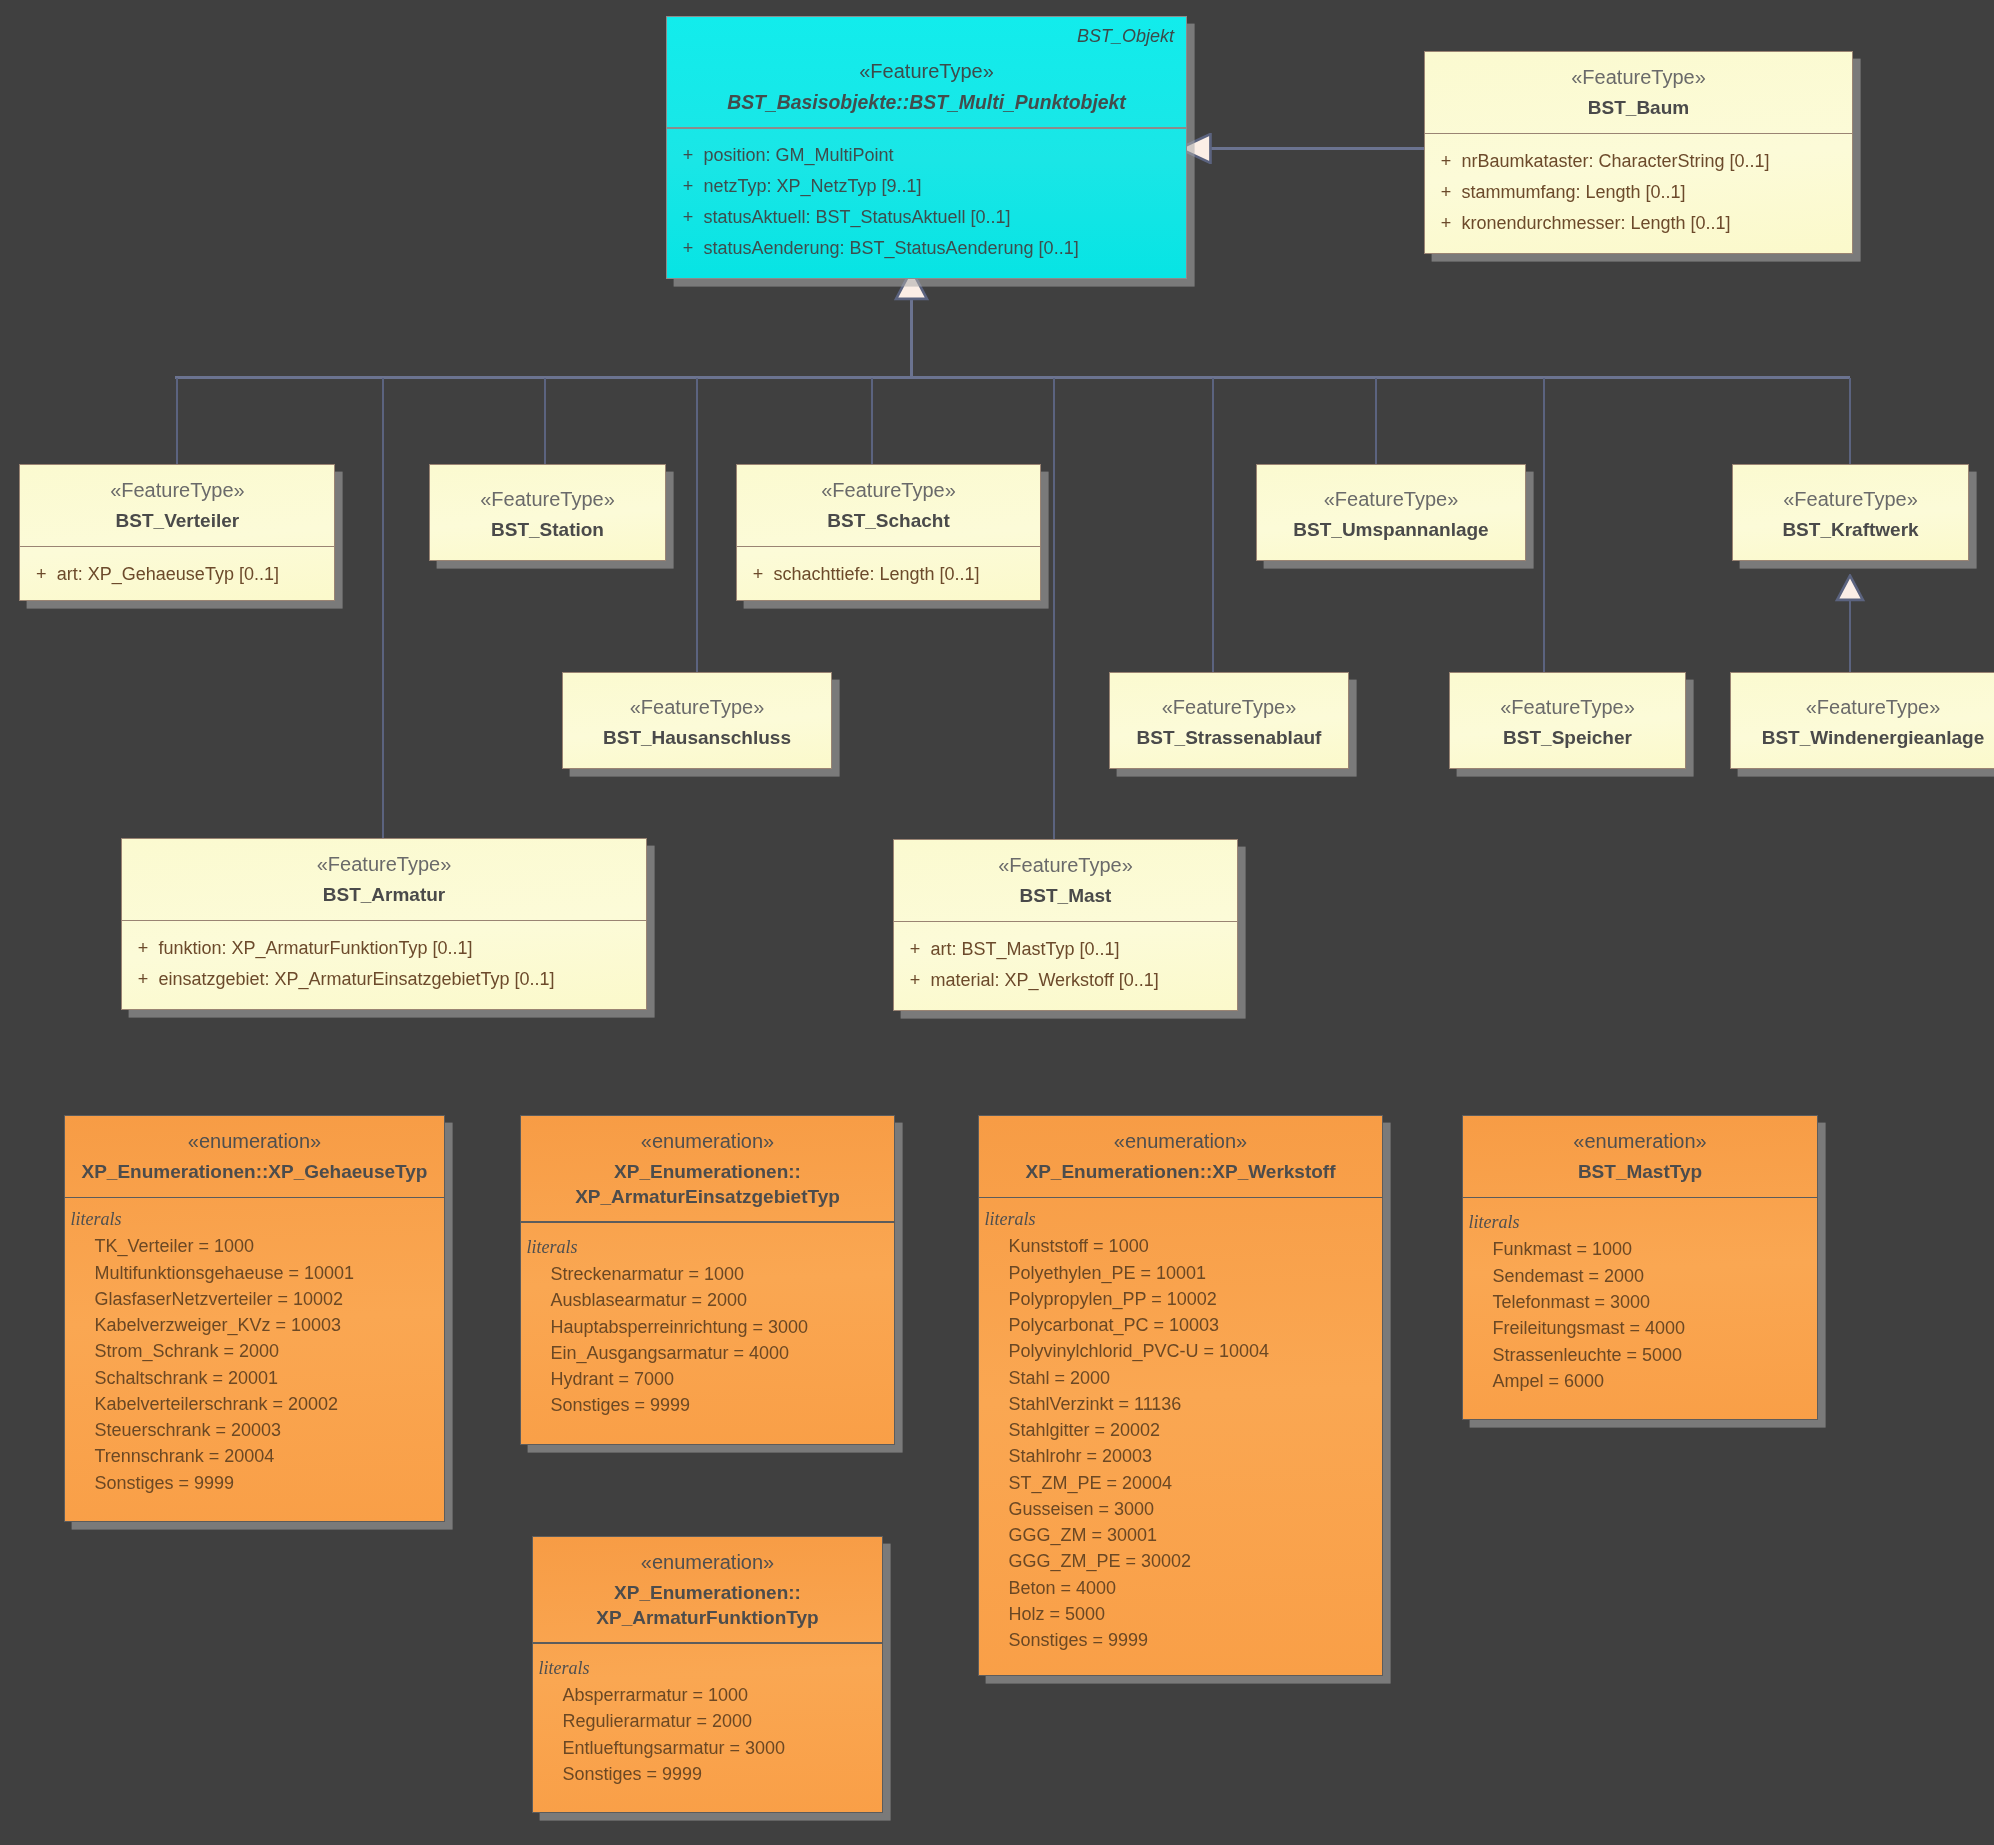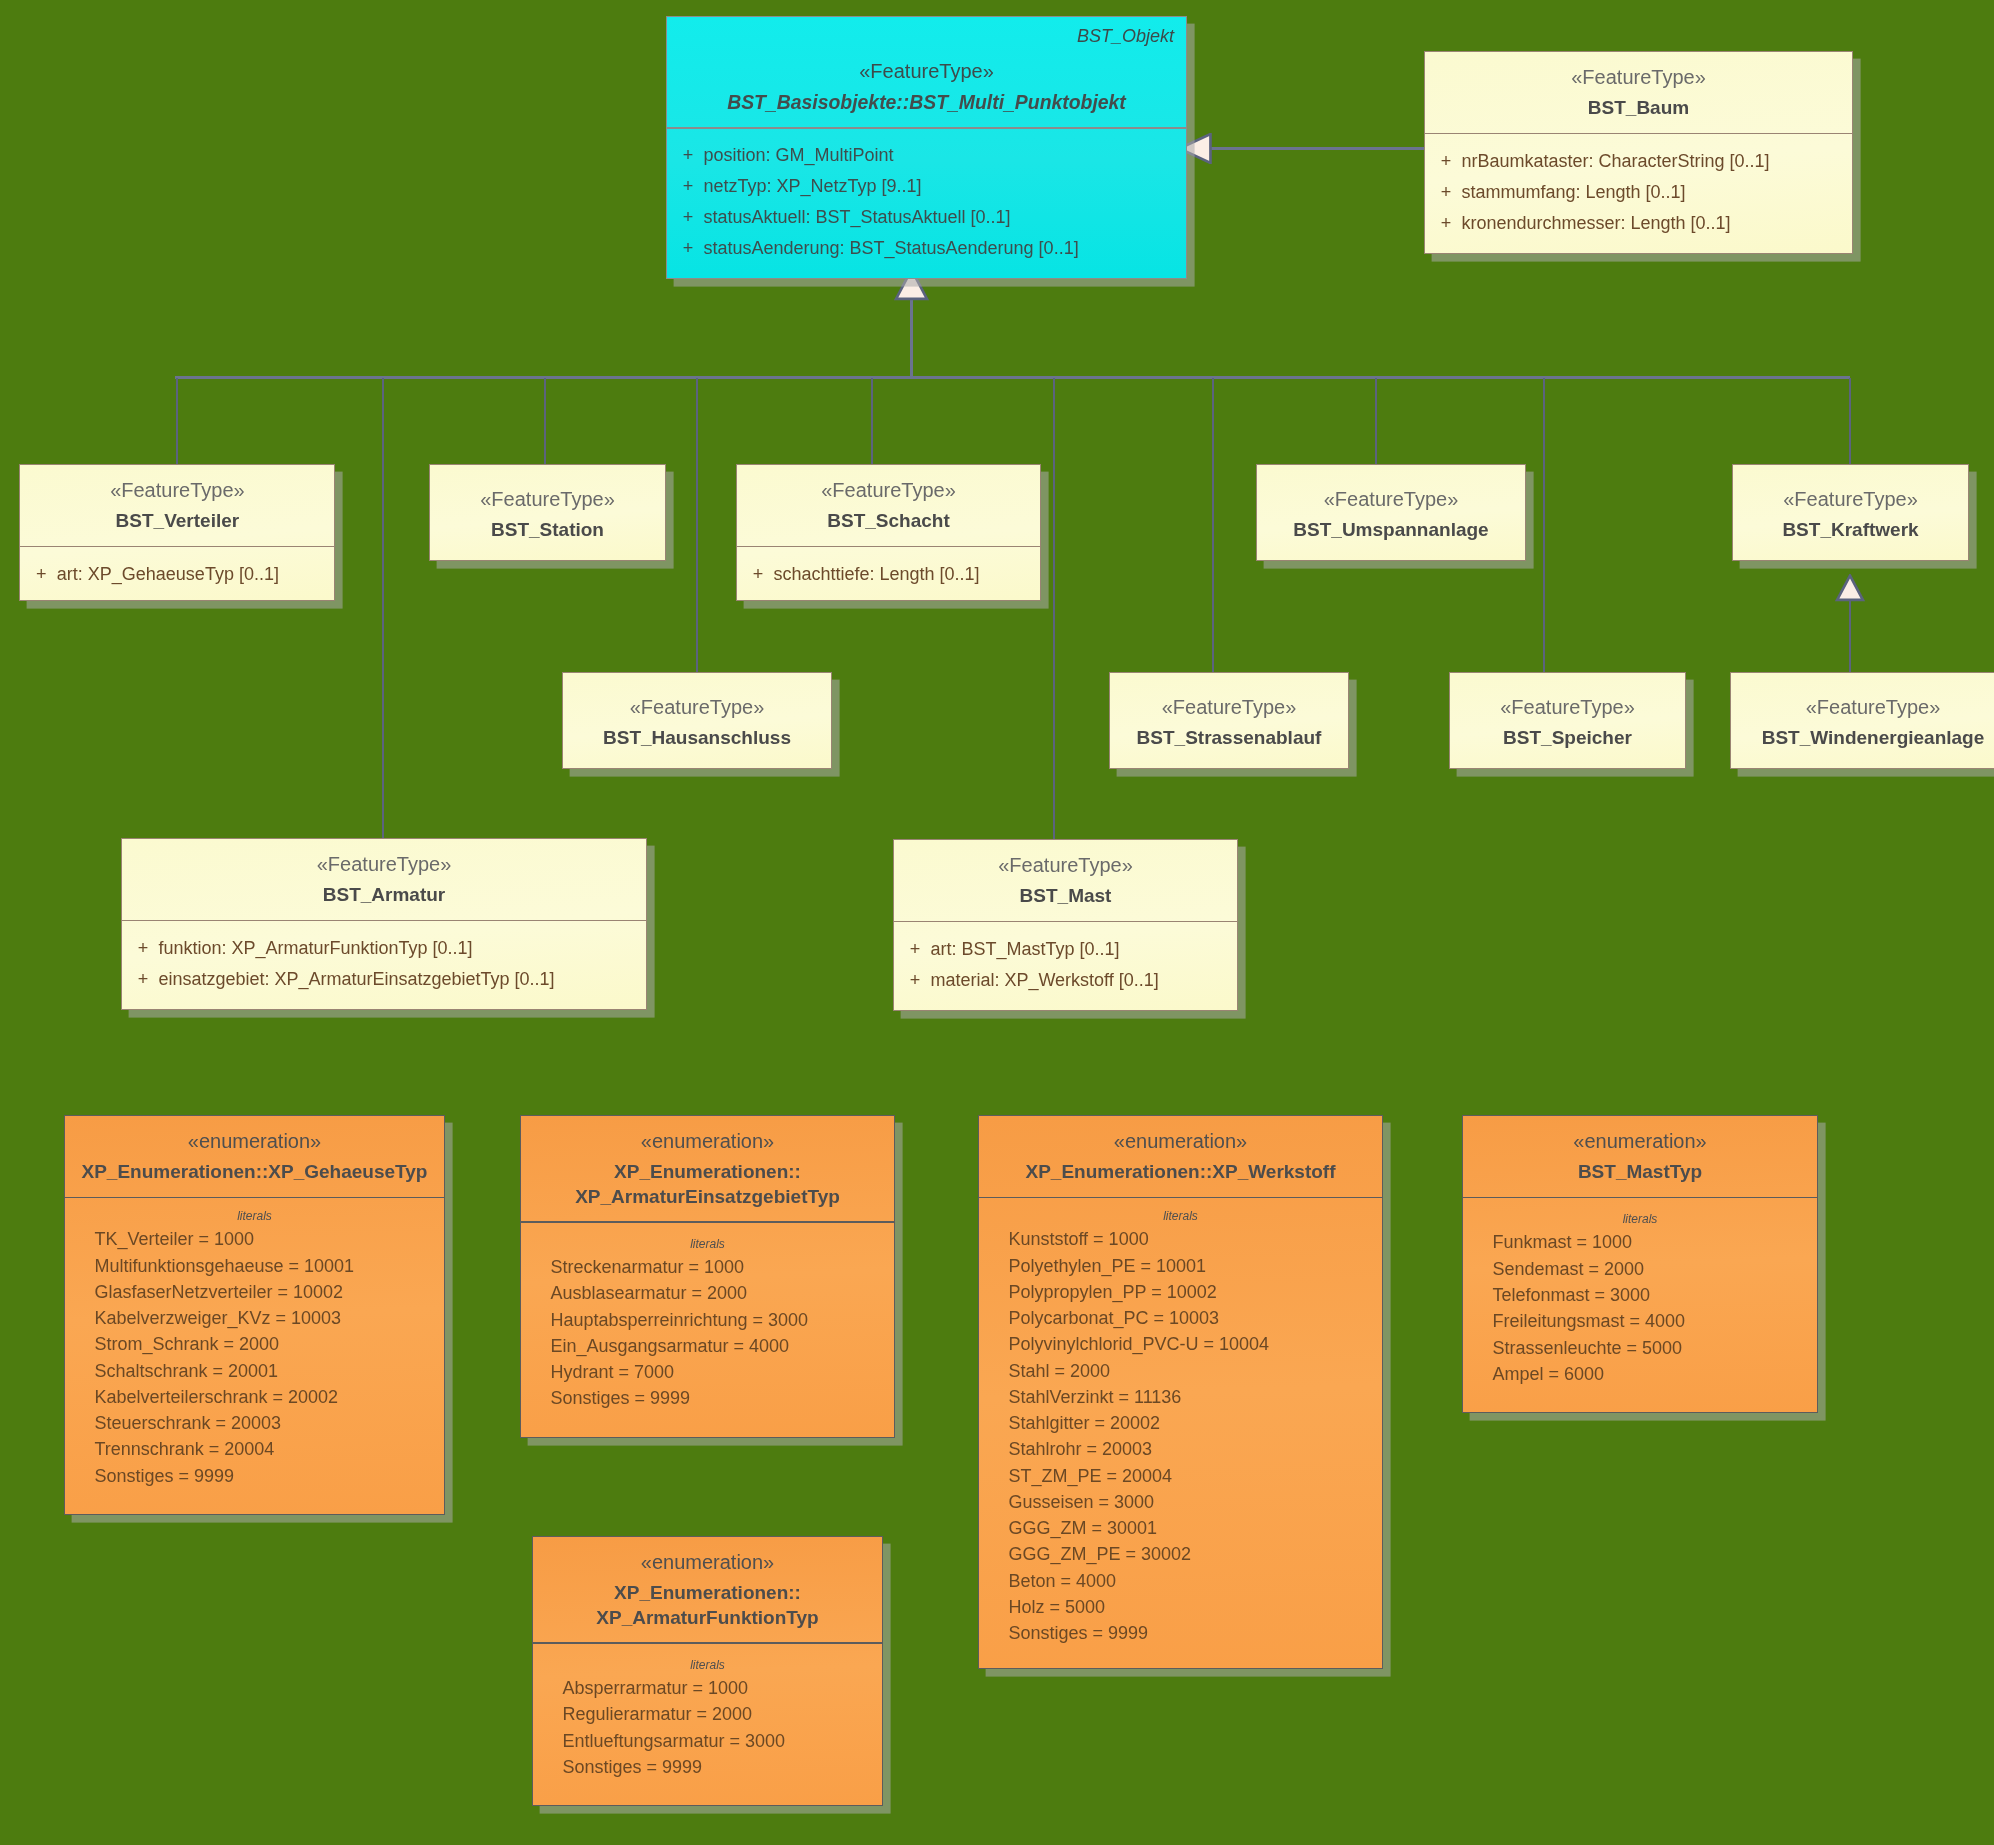--- a/index.html
+++ b/index.html
@@ -7,21 +7,21 @@
     padding: 0;
     background: #ffffff;
   }
   body {
     font-family: "Liberation Sans", sans-serif;
   }
   #canvas {
     position: relative;
     width: 1995px;
     height: 1846px;
-    background: #4d7c0f;
+    background: #404040;
     overflow: hidden;
   }
 
   
   .uml-box {
     position: absolute;
     box-sizing: border-box;
     border: 1.6px solid #9d8878;
     box-shadow: 7.6px 7.6px 0 0 rgba(170,170,170,0.55);
     background: #fdfbd4;
@@ -89,25 +89,25 @@
   }
   .attr .vis {
     width: 31px;
     text-align: center;
     flex: 0 0 31px;
   }
   .root .attr { color: #3e4d4d; }
 
   
   .lit-title {
-    text-align: center;
     font-style: italic;
-    font-size: 12px;
+    font-size: 18px;
     color: #4f4f4f;
     margin-bottom: 3.2px;
+    font-family: Liberation Serif, serif;
   }
   .lit {
     font-size: 18px;
     color: #6b4824;
     line-height: 1.46;
     padding-left: 24px;
     white-space: nowrap;
   }
 
   

